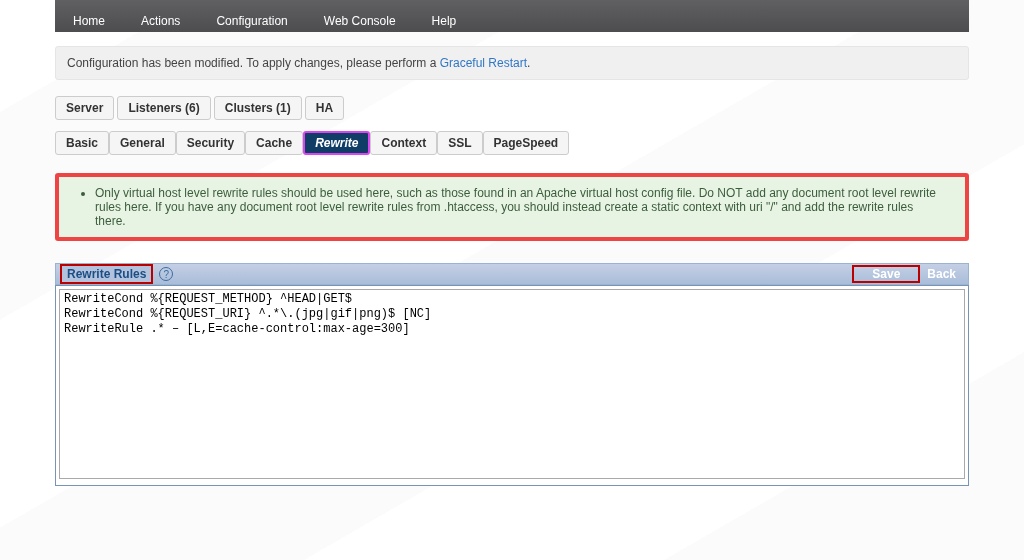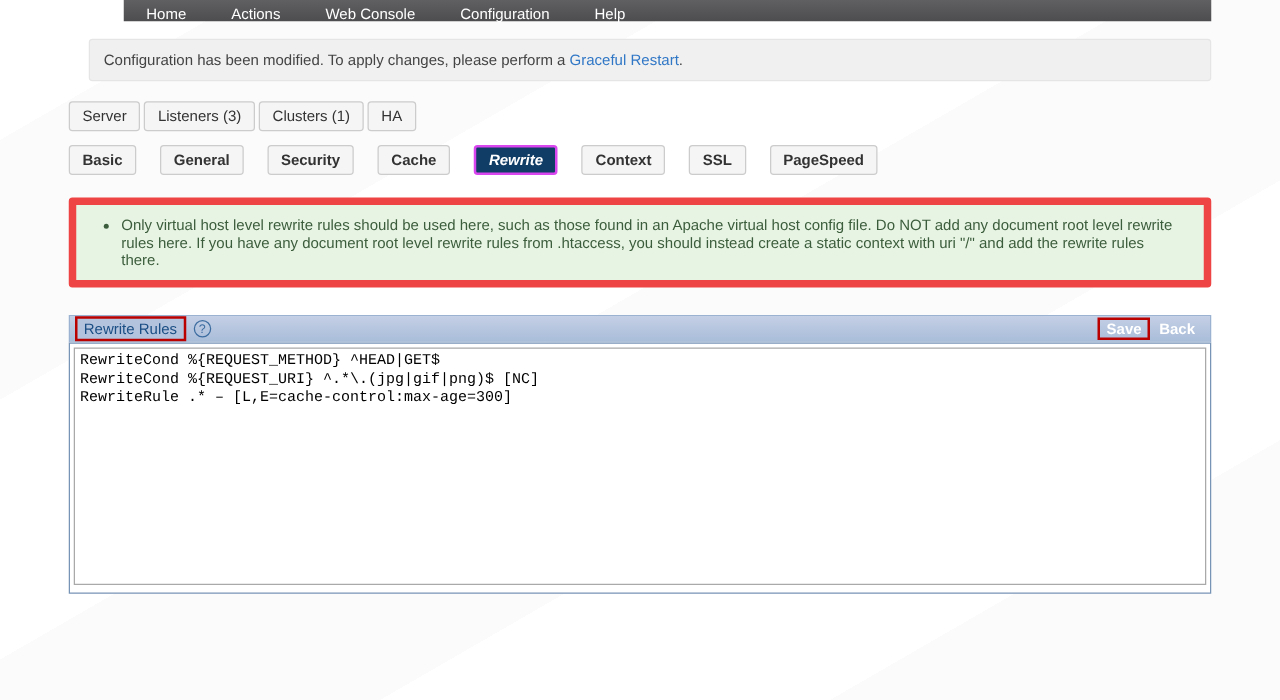--- a/index.html
+++ b/index.html
@@ -17,82 +17,82 @@
   .watermark {
     position: absolute; inset:0;
     background: repeating-linear-gradient(-30deg, rgba(0,0,0,.015) 0 180px, rgba(0,0,0,0) 180px 360px);
     pointer-events:none; z-index:0;
   }
   .content { position:relative; z-index:1; margin: 0 55px; }
   
   .topnav {
     background: #555456;
     background: linear-gradient(#606063,#4d4d50);
-    height: 17px;
-    display:flex; align-items:flex-start;margin-left:44px;
+    height: 32px;
+    display:flex; align-items:flex-end;
   }
   .topnav a {
     color:#fff; font-size:12px; padding:4px 18px; text-decoration:none; line-height:14px;
   }
   
   .notice {
     margin-top:14px;
     background:#f0f0f0;
     border:1px solid #e5e5e5;
     border-radius:3px;
     padding:9px 11px;
-    font-size:12px; color:#444;margin-left:16px;
+    font-size:12px; color:#444;
   }
   .notice a { color:#3077c6; text-decoration:none; }
   
   .tabs { margin-top:16px; display:flex; gap:3px; flex-wrap:wrap; }
   .tab {
     background:#f5f5f5; border:1px solid #ccc; border-radius:3px;
     padding:4px 10px; font-size:12px; color:#333; cursor:pointer;
-    font-weight:normal;
+    font-weight:bold;
   }
   .tab.active { background:#103d66; border-color:#0e355a; color:#fff; }
   .tab.hl { border:2px solid #d946ef; padding:3px 10px;font-style:italic;}
   
   .bcrumb { margin-top:14px; color:#1a4e84; font-weight:bold; font-size:14px; }
   .bcrumb .sep { color:#888; margin:0 4px; font-weight:normal;}
   
-  .subtabs { margin-top:11px; display:flex; gap:19px; flex-wrap:wrap; }
+  .subtabs { margin-top:11px; display:flex; gap:0; flex-wrap:wrap; }
   .subtabs .tab { font-weight:bold; }
   
   .infobox {
     margin-top:18px;
-    background:#e7f4e3; border:6px solid #ef4444; border-radius:3px;
+    background:#e7f4e3; border:4px solid #ef4444; border-radius:3px;
     padding:9px 24px; color:#3c5d3c; font-size:12px;
   }
   .infobox ul { margin:0; padding-left:12px; }
   
   .secheader {
     margin-top:22px;
     background:#b4c3dd;
     background: linear-gradient(#c4cfe5,#a9bdd9);
     border:1px solid #9cb2d1;
     display:flex; align-items:center; padding:3px 5px 3px 4px;
     height:22px;
   }
   .secheader .title {
-    font-weight:normal; color:#1a4e84; font-size:12px;
+    font-weight:bold; color:#1a4e84; font-size:12px;
     border:2px solid #b00; padding:1px 5px; background:#b4c3dd;
   }
   .secheader .help {
     width:14px;height:14px;border-radius:50%;
     border:1px solid #3c6ca0; color:#3c6ca0; font-size:10px;
     display:inline-flex;align-items:center;justify-content:center;
     margin-left:6px;
   }
   .secheader .spacer{flex:1}
   .secheader .btn {
     color:#fff; font-weight:bold; font-size:12px; padding:2px 7px; cursor:pointer;
   }
-  .secheader .save{ border:2px solid #b00; padding:0 5px;}
+  .secheader .save{ border:2px solid #b00; padding:0 18px;}
   
   .editor-wrap {
     background:#fff; border:1px solid #7793b5; padding:3px;
   }
   textarea.editor{
     width:100%; height:190px;
     border:1px solid #a9a9a9; padding:2px 4px; resize:none;
     font-family:"Lucida Console","Courier New",monospace;
     font-size:12px; line-height:15px; color:#000;
     outline:none;
@@ -103,33 +103,33 @@
   }
 </style>
 </head>
 <body>
 <div class="watermark"></div>
 
 <div class="content">
   <div class="topnav">
     <a href="#">Home</a>
     <a href="#">Actions</a>
+    <a href="#">Configuration</a>
     <a href="#">Web Console</a>
-    <a href="#">Configuration</a>
     <a href="#">Help</a>
   </div>
 
   <div class="notice">
     <span>Configuration has been modified. To apply changes, please perform a </span>
     <a href="#">Graceful Restart</a><span>.</span>
   </div>
 
   <div class="tabs" id="ptabs">
       <div class="tab">Server</div>
-      <div class="tab">Listeners (3)</div>
+      <div class="tab">Listeners (6)</div>
       <div class="tab">Clusters (1)</div>
       <div class="tab">HA</div>
     </div>
 
 
   <div class="subtabs" id="stabs">
       <div class="tab">Basic</div>
       <div class="tab">General</div>
       <div class="tab">Security</div>
       <div class="tab">Cache</div>

